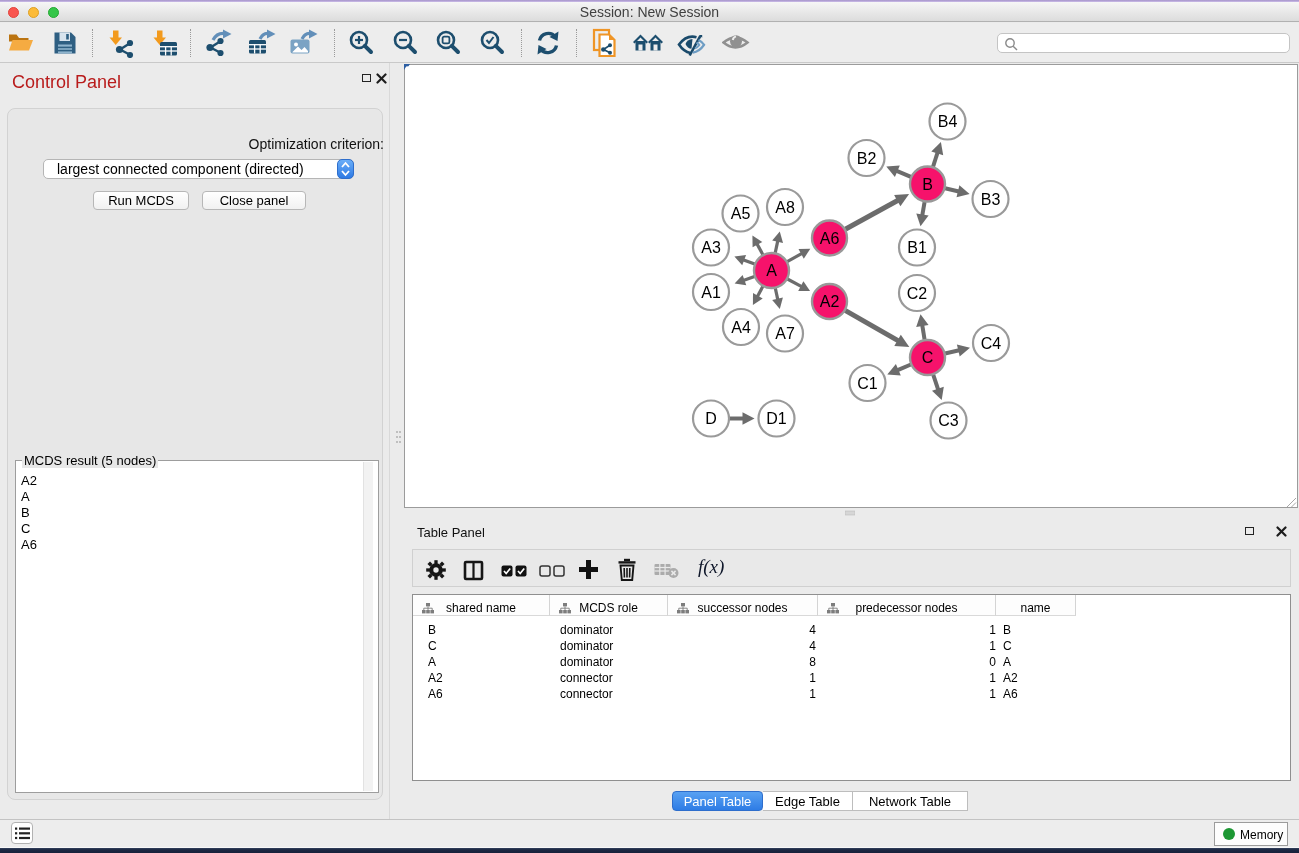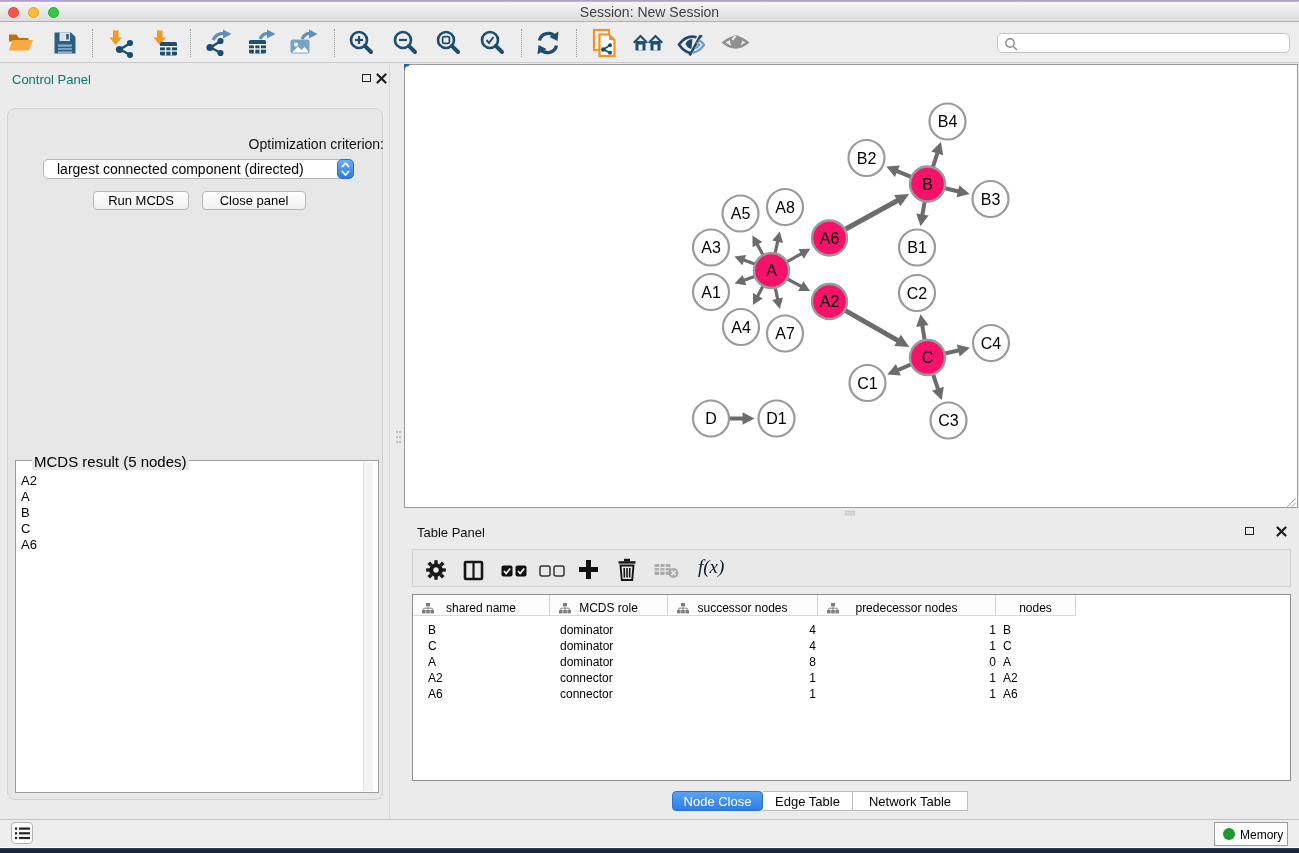--- a/index.html
+++ b/index.html
@@ -10,33 +10,33 @@
 .titlebar { left:0; top:2px; width:1299px; height:20px; background:linear-gradient(#f6f6f6,#dcdcdc); border-bottom:1px solid #b1b1b1; }
 .titlebar .title { width:100%; text-align:center; font-size:14px; color:#404040; line-height:20px;border-radius:10px; }
 .tl { border-radius:50%; width:11px; height:11px; top:5px; }
 .tl.r { left:8px;  background:#f9554f; border:1px solid #e2433c; }
 .tl.y { left:28px; background:#fcbb38; border:1px solid #dfa023; }
 .tl.g { left:48px; background:#35c649; border:1px solid #24a831; }
 .toolbar { left:0; top:23px; width:1299px; height:40px; background:#ededed; border-bottom:1px solid #c9c9c9; }
 .tsep { top:6px; width:0; height:28px; border-left:1px dotted #9a9a9a; }
 .searchbox { left:997px; top:10px; width:293px; height:20px; background:#fff; border:1px solid #c4c4c4; border-radius:5px; }
 .leftpanel { left:0; top:63px; width:390px; height:756px; background:#ebebeb; border-right:1px solid #d9d9d9; }
-.ptitle { font-size:13px; color:#0f766e; }
+.ptitle { font-size:18px; color:#b91c1c; }
 .float-ic { width:9px; height:8px; border:1.5px solid #222; }
 .inner-panel { left:7px; top:108px; width:376px; height:692px; background:#e7e7e7; border:1px solid #d2d2d2; border-radius:8px; }
 .tabs { left:77px; top:95px; height:21px; }
 .tab { float:left; height:21px; line-height:20px; font-size:13px; text-align:center; background:#fff; border:1px solid #c3c3c3; border-left:none; color:#000; }
 .tab.first { border-left:1px solid #c3c3c3; border-radius:4px 0 0 4px; }
 .tab.sel { background:linear-gradient(#55a0f2,#2f7ce4); color:#fff; border:1px solid #2f6ecc; border-radius:4px; }
 .optlabel { left:8px; top:135px; width:376px; text-align:right; font-size:14px; color:#111; }
 .dropdown { left:43px; top:159px; width:311px; height:20px; background:#fff; border:1px solid #b5b5b5; border-radius:5px; font-size:14px; line-height:18px; padding-left:13px; color:#000; }
 .dd-btn { right:-1px; top:-1px; width:17px; height:20px; border-radius:5px; background:linear-gradient(#6aaef8,#2e7ae4); border:1px solid #2e6ecc; }
 .btn { height:19px; background:linear-gradient(#ffffff,#f1f1f1); border:1px solid #b7b7b7; border-radius:4px; font-size:13px; text-align:center; line-height:17px; color:#000; }
 .fieldset { left:15px; top:460px; width:364px; height:333px; background:#fff; border:1px solid #9d9d9d; }
-.legend { left:32px; top:453px; background:#e7e7e7; font-size:15px; padding:0 2px; color:#000;text-align:center; }
+.legend { left:22px; top:453px; background:#e7e7e7; font-size:13px; padding:0 2px; color:#000;text-align:center; }
 .mcds-list { font-size:13px; line-height:16px; color:#000; }
 .scrolltrack { background:#f2f2f2; border-left:1px solid #e2e2e2; }
 .netwin { left:404px; top:64px; width:894px; height:444px; border:1px solid #9b9b9b; background:#fff; }
 .nettitle { left:0; top:0; width:892px; height:21px; background:linear-gradient(#f4f4f4,#d8d8d8); border-bottom:1px solid #b5b5b5; }
 .nettitle .t { width:100%; text-align:center; font-weight:bold; font-size:13px; color:#222; line-height:20px; }
 .ntl { border-radius:50%; width:12px; height:12px; top:4px; }
 .ntl.r { left:7px; background:#f8574e; border:1px solid #e0443c; }
 .ntl.y { left:27px; background:#fcbc35; border:1px solid #dfa023; }
 .ntl.g { left:47px; background:#30c73e; border:1px solid #20a82c; }
 .graphwrap { left:405px; top:86px; width:892px; overflow:hidden; height:421px; background:#fff; }
@@ -440,29 +440,29 @@
         <g fill="#7d7d7d">
           <rect x="4" y="0" width="4" height="3.4"></rect>
           <rect x="0" y="7" width="3.6" height="3.4"></rect>
           <rect x="4.2" y="7" width="3.6" height="3.4"></rect>
           <rect x="8.4" y="7" width="3.6" height="3.4"></rect>
         </g>
         <g stroke="#7d7d7d" stroke-width="0.9" fill="none">
           <path d="M6 3.4 V5.2 M1.8 7 V5.2 H10.2 V7 M6 5.2 V7"></path>
         </g>
       </svg><span>predecessor nodes</span></div>
-<div class="abs th" style="left:583px;width:80px">nodes</div>
+<div class="abs th" style="left:583px;width:80px">name</div>
 <div class="abs trow" style="left:15px;top:27px">B<br>C<br>A<br>A2<br>A6</div>
 <div class="abs trow" style="left:147px;top:27px">dominator<br>dominator<br>dominator<br>connector<br>connector</div>
 <div class="abs trow" style="left:355px;top:27px;width:48px;text-align:right">4<br>4<br>8<br>1<br>1</div>
 <div class="abs trow" style="left:535px;top:27px;width:48px;text-align:right">1<br>1<br>0<br>1<br>1</div>
 <div class="abs trow" style="left:590px;top:27px">B<br>C<br>A<br>A2<br>A6</div>
 </div>
 <div class="abs btabs">
-<div class="btab first sel" style="width:91px">Node Close</div>
+<div class="btab first sel" style="width:91px">Panel Table</div>
 <div class="btab" style="width:90px">Edge Table</div>
 <div class="btab" style="width:115px">Network Table</div>
 <div class="btab last" style="width:61px">Motifs</div>
 </div>
 <div class="abs statusbar"></div>
 <div class="abs listbtn">
     <svg style="position:absolute;left:3px;top:4px" width="15" height="13" viewBox="0 0 15 13">
       <g fill="#222">
         <rect x="0" y="0.5" width="2.2" height="2.2"></rect>
         <rect x="0" y="5.2" width="2.2" height="2.2"></rect>

